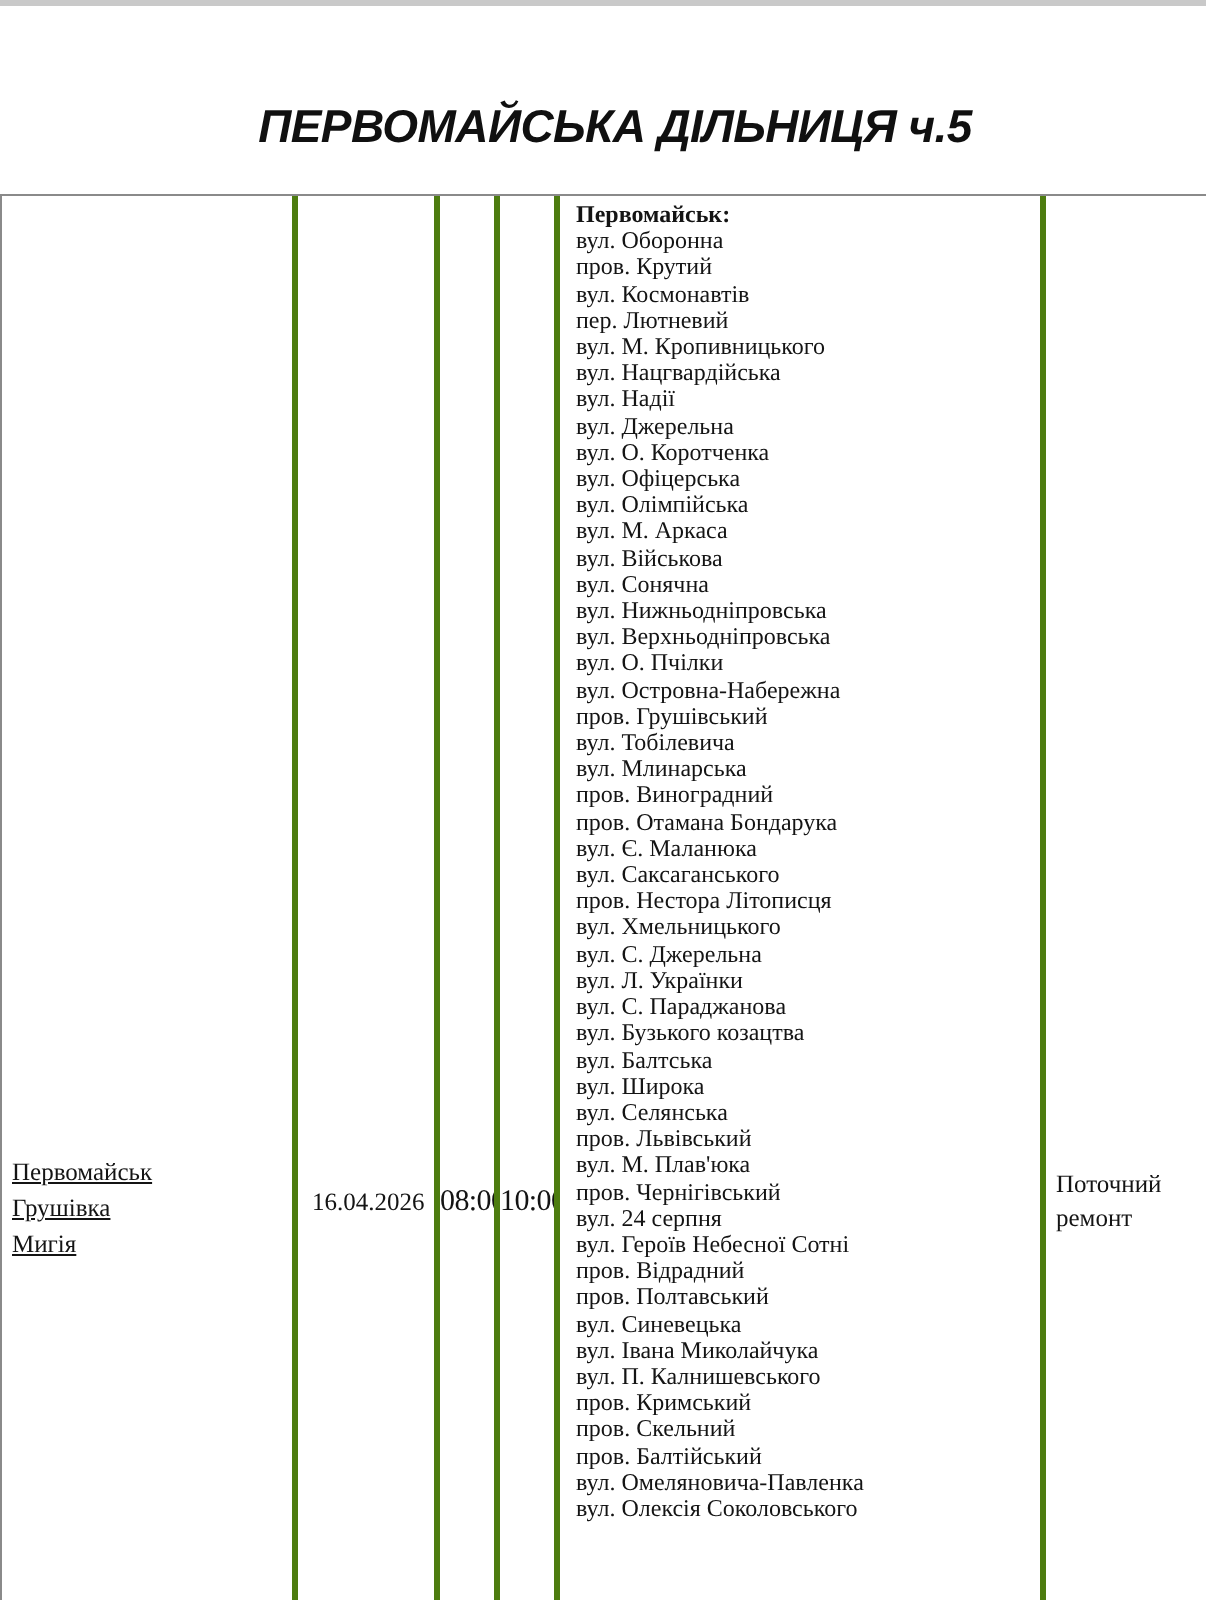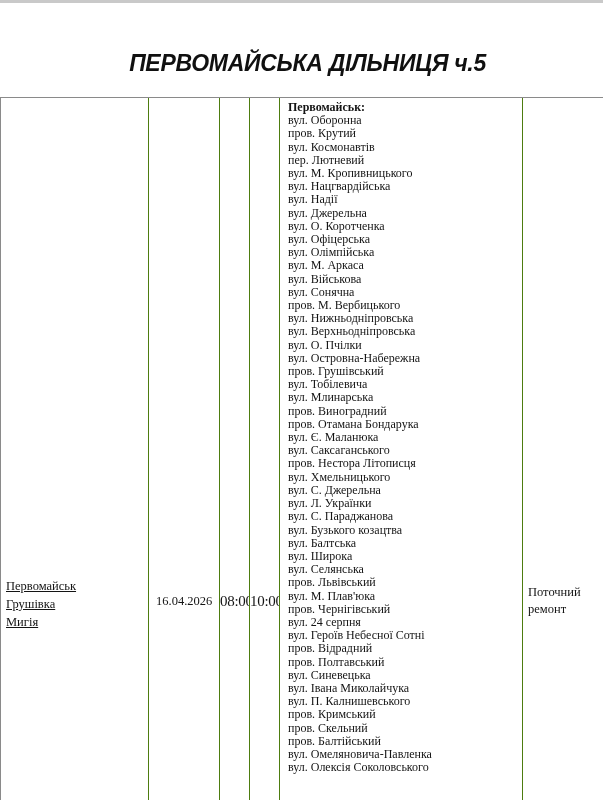--- a/index.html
+++ b/index.html
@@ -36,21 +36,21 @@
     position: absolute;
     top: 97px; left: 0;
     width: 700px;
     height: 703px;
     display: flex;
     border-top: 1px solid #8a8a8a;
     border-left: 1px solid #8a8a8a;
   }
   .cell {
     position: relative;
-    border-right: 1px solid #4d7c0f;
+    border-right: 3px solid #4d7c0f;
     height: 703px;
     overflow: hidden;
   }
   .c1 { width: 148px; }
   .c2 { width: 71px; }
   .c3 { width: 30px; }
   .c4 { width: 30px; }
   .c5 { width: 243px; }
   .c6 { width: 130px; border-right: none; }
   .locations-block {
@@ -132,21 +132,20 @@
             <div>вул. М. Кропивницького</div>
             <div>вул. Нацгвардійська</div>
             <div>вул. Надії</div>
             <div>вул. Джерельна</div>
             <div>вул. О. Коротченка</div>
             <div>вул. Офіцерська</div>
             <div>вул. Олімпійська</div>
             <div>вул. М. Аркаса</div>
             <div>вул. Військова</div>
             <div>вул. Сонячна</div>
-            <div>пров. М. Вербицького</div>
             <div>вул. Нижньодніпровська</div>
             <div>вул. Верхньодніпровська</div>
             <div>вул. О. Пчілки</div>
             <div>вул. Островна-Набережна</div>
             <div>пров. Грушівський</div>
             <div>вул. Тобілевича</div>
             <div>вул. Млинарська</div>
             <div>пров. Виноградний</div>
             <div>пров. Отамана Бондарука</div>
             <div>вул. Є. Маланюка</div>

